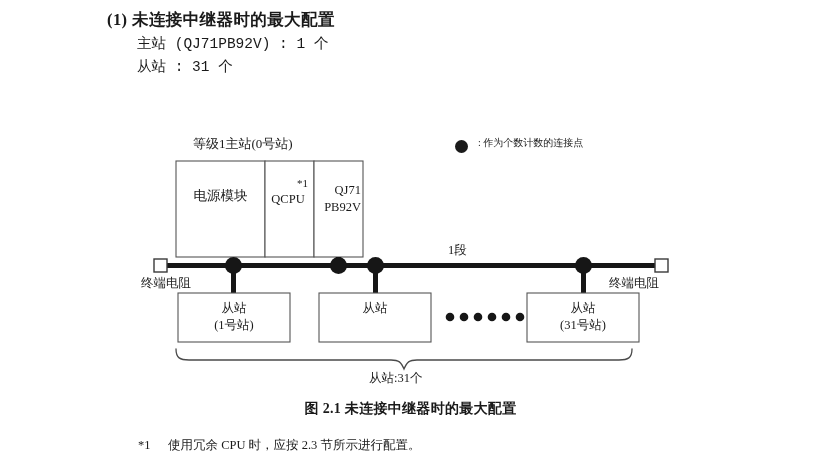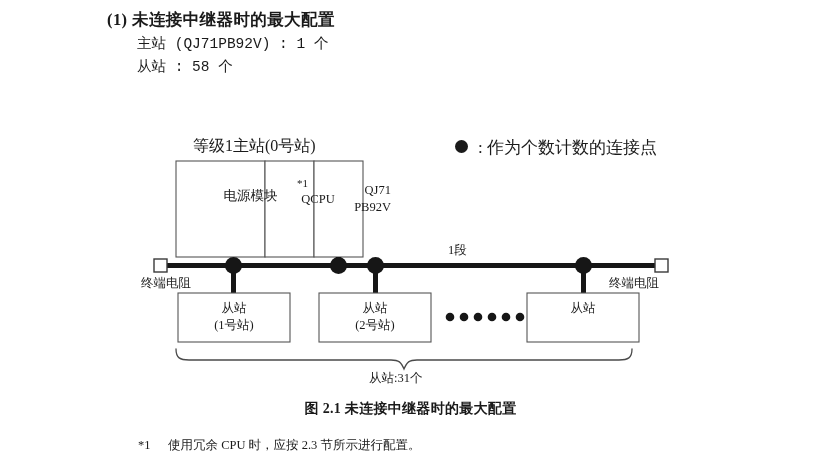--- a/index.html
+++ b/index.html
@@ -46,50 +46,49 @@
     top: 0;
     width: 821px;
     height: 457px;
     pointer-events: none;
   }
   #figure-canvas svg { display: block; }
 
   
   .fig-label {
     position: absolute;
-    font-size: 16px;
+    font-size: 13px;
     line-height: 1.25;
     white-space: nowrap;
   }
 
   #master-group-label {
     left: 193px;
     top: 136px;
   }
   #legend-text {
     left: 478px;
     top: 137px;
-    font-size: 17px;
+    font-size: 10px;
   }
   #legend-dot {
     position: absolute;
     left: 455px;
     top: 140px;
     width: 13px;
     height: 13px;
     border-radius: 50%;
     background: #1a1a1a;
   }
 
   .module-text {
     position: absolute;
     text-align: center;
     white-space: nowrap;
     line-height: 1.18;
-    margin-left: 30px;
   }
   #power-module-text {
     left: 178px;
     top: 188px;
     width: 85px;
     font-size: 13.5px;
   }
   #qcpu-text {
     left: 266px;
     top: 192px;
@@ -173,21 +172,21 @@
 </style>
 </head>
 <body>
 
 <div id="heading-block">
   <div id="section-heading">
     <span>(1)</span>
     <span>未连接中继器时的最大配置</span>
   </div>
   <div class="spec-line">主站 (QJ71PB92V) : 1 个</div>
-  <div class="spec-line">从站 : 58 个</div>
+  <div class="spec-line">从站 : 31 个</div>
 </div>
 
 <div id="figure-canvas">
 <svg width="821" height="457" viewBox="0 0 821 457" xmlns="http://www.w3.org/2000/svg">
 
   <g fill="#ffffff" stroke="#555555" stroke-width="1.1">
     <rect x="176" y="161" width="89" height="96"></rect>
     <rect x="265" y="161" width="49" height="96"></rect>
     <rect x="314" y="161" width="49" height="96"></rect>
   </g>
@@ -257,24 +256,24 @@
 
 <div class="fig-label" id="term-left-label">终端电阻</div>
 <div class="fig-label" id="term-right-label">终端电阻</div>
 
 <div class="slave-text" id="slave-1-text">
   <div>从站</div>
   <div>(1号站)</div>
 </div>
 <div class="slave-text" id="slave-2-text">
   <div>从站</div>
-  <div>(2号站)</div>
 </div>
 <div class="slave-text" id="slave-3-text">
   <div>从站</div>
+  <div>(31号站)</div>
 </div>
 
 <div class="fig-label" id="brace-label">从站:31个</div>
 
 <div id="figure-caption">图 2.1  未连接中继器时的最大配置</div>
 
 <div id="footnote">
   <span class="fn-mark">*1</span><span>使用冗余 CPU 时，应按 2.3 节所示进行配置。</span>
 </div>
 

